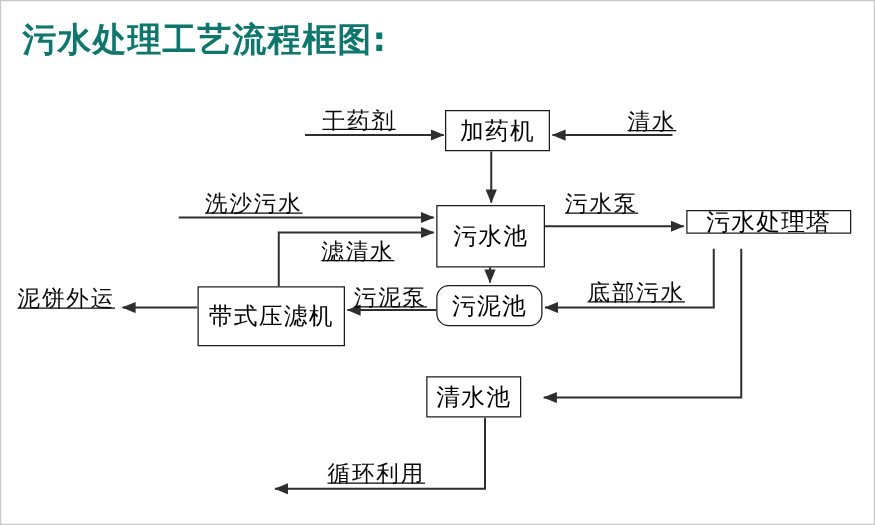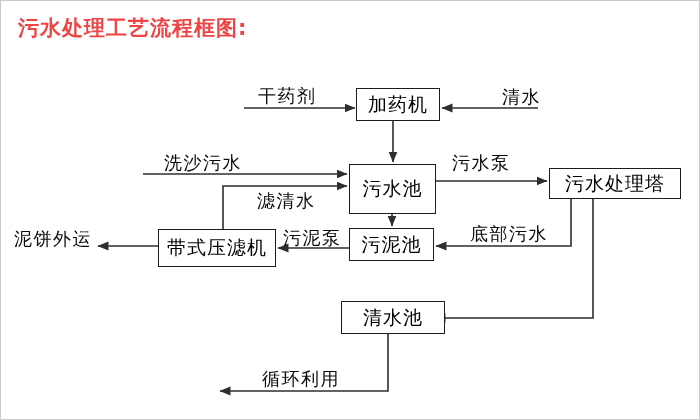--- a/index.html
+++ b/index.html
@@ -13,23 +13,23 @@
     height: 420px;
     background: #ffffff;
     border: 1px solid #c9c9c9;
     box-sizing: border-box;
     overflow: hidden;
   }
   .diagram-title {
     position: absolute;
     left: 17px;
     top: 13px;
-    font-size: 21px;
+    font-size: 27px;
     font-weight: bold;
-    color: #ef4444;
+    color: #0f766e;
     letter-spacing: 1px;
     white-space: nowrap;
   }
   #edge-svg {
     position: absolute;
     left: 0; top: 0;
     width: 700px;
     height: 420px;
   }
   .node {
@@ -46,20 +46,21 @@
     white-space: nowrap;
     z-index: 2;
   }
   .edge-label {
     position: absolute;
     font-size: 18px;
     color: #0a0a0a;
     letter-spacing: 1.5px;
     white-space: nowrap;
     z-index: 3;
+    text-decoration: underline;
   }
 </style>
 </head>
 <body>
 
 <div class="screen">
   <div class="diagram-title">污水处理工艺流程框图:</div>
 
   <svg id="edge-svg" viewBox="0 0 700 420" xmlns="http://www.w3.org/2000/svg">
     <defs>
@@ -79,24 +80,24 @@
         <polyline points="348,247 277,247" fill="none" stroke="#2e2e2e" stroke-width="1.6" marker-end="url(#arrowhead)"></polyline>
         <polyline points="157,245 97,245" fill="none" stroke="#2e2e2e" stroke-width="1.6" marker-end="url(#arrowhead)"></polyline>
         <polyline points="592,198 592,317 434,317" fill="none" stroke="#2e2e2e" stroke-width="1.6" marker-end="url(#arrowhead)"></polyline>
         <polyline points="387,333 387,390 219,390" fill="none" stroke="#2e2e2e" stroke-width="1.6" marker-end="url(#arrowhead)"></polyline>
       </g>
   </svg>
 
   <div id="node-layer">
       <div class="node" style="left: 355px; top: 87px; width: 84px; height: 33px;">加药机</div>
       <div class="node" style="left: 348px; top: 163px; width: 87px; height: 50px;">污水池</div>
-      <div class="node" style="left: 548px; top: 167px; width: 132px; height: 31px;">污水处理塔</div>
-      <div class="node" style="left: 348px; top: 227px; width: 85px; height: 33px;">污泥池</div>
-      <div class="node" style="left: 157px; top: 228px; width: 118px; height: 38px;">带式压滤机</div>
-      <div class="node" style="left: 340px; top: 300px; width: 104px; height: 33px;">清水池</div>
+      <div class="node" style="left: 548px; top: 167px; width: 132px; height: 19px;">污水处理塔</div>
+      <div class="node" style="left: 348px; top: 227px; width: 85px; height: 33px; border-radius: 10px;">污泥池</div>
+      <div class="node" style="left: 157px; top: 228px; width: 118px; height: 48px;">带式压滤机</div>
+      <div class="node" style="left: 340px; top: 300px; width: 76px; height: 33px;">清水池</div>
     </div>
   <div id="edge-label-layer">
       <div class="edge-label" style="left: 257px; top: 83px;">干药剂</div>
       <div class="edge-label" style="left: 477px; top: 84px; margin-left: 24px;">清水</div>
       <div class="edge-label" style="left: 163px; top: 150px;">洗沙污水</div>
       <div class="edge-label" style="left: 451px; top: 150px;">污水泵</div>
       <div class="edge-label" style="left: 256px; top: 188px;">滤清水</div>
       <div class="edge-label" style="left: 282px; top: 225px;">污泥泵</div>
       <div class="edge-label" style="left: 469px; top: 221px;">底部污水</div>
       <div class="edge-label" style="left: 13px; top: 226px;">泥饼外运</div>

